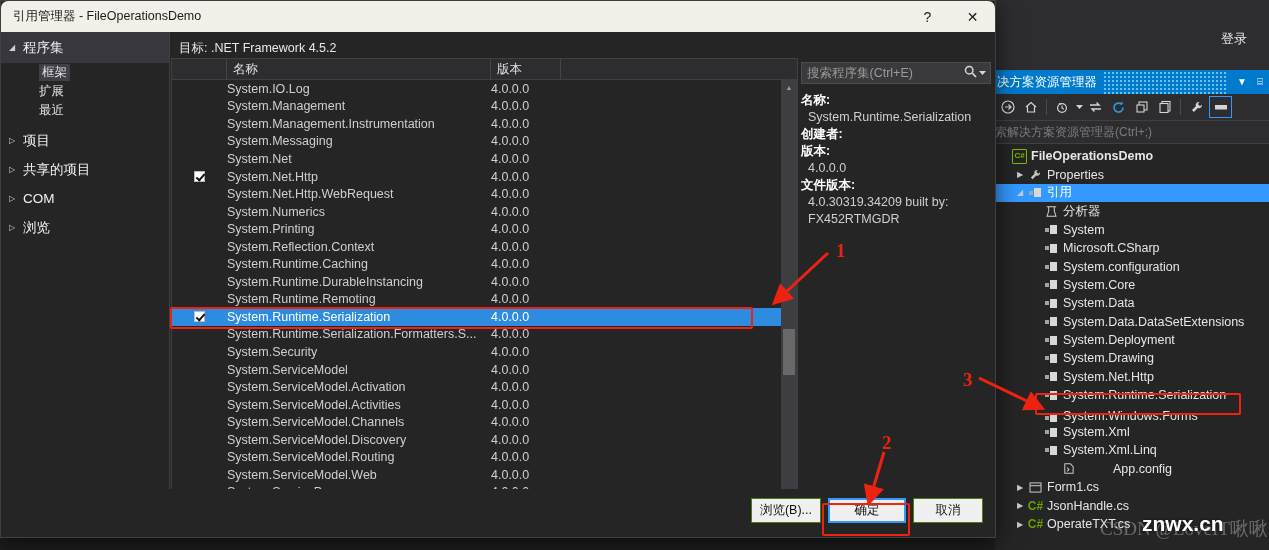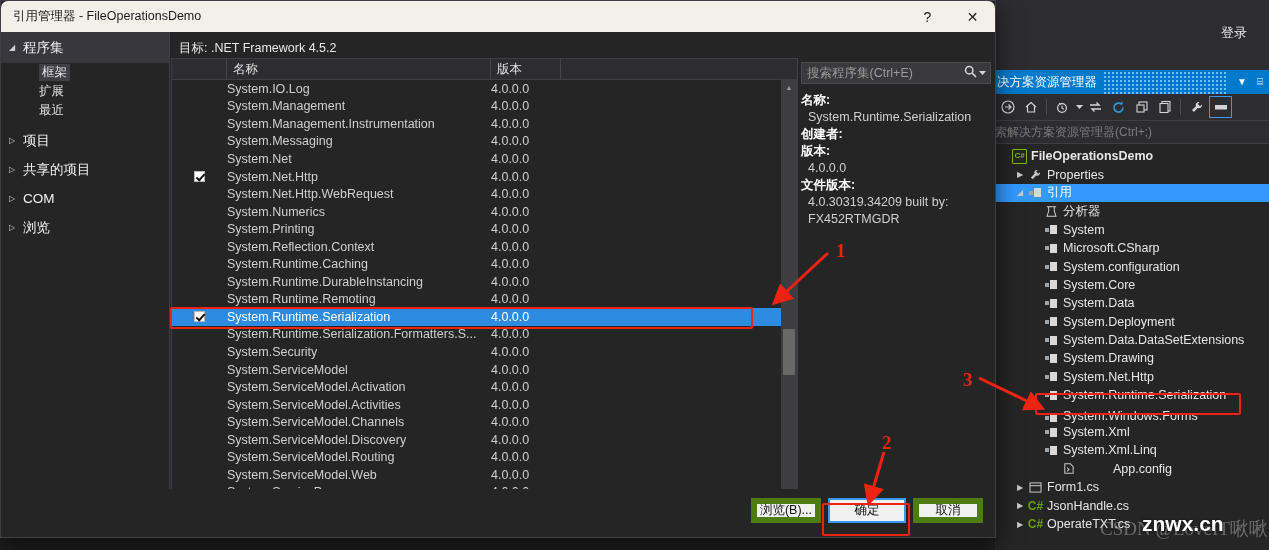--- a/index.html
+++ b/index.html
@@ -25,21 +25,21 @@
     background: #2d2d30;
   }
   #vs-top-strip {
     position: absolute;
     left: 0; top: 0;
     width: 1269px; height: 88px;
     background: #2d2d30;
   }
   #vs-signin {
     position: absolute;
-    right: 22px; top: 24px;
+    right: 22px; top: 30px;
     font-size: 13px;
     color: #e8e8e8;
   }
   #vs-editor-area {
     position: absolute;
     left: 0; top: 88px;
     width: 995px; height: 462px;
     background: #1e1e1e;
   }
 
@@ -370,21 +370,21 @@
   .dlg-btn {
     position: absolute;
     top: 9px;
     height: 25px;
     background: #f0f0f0;
     color: #111;
     font-size: 12.5px;
     display: flex;
     align-items: center;
     justify-content: center;
-    border: 6px solid #4d7c0f;
+    border: 1px solid #4d7c0f;
     box-sizing: border-box;
   }
   #btn-browse { left: 750px; width: 70px; }
   #btn-ok     { left: 827px; width: 78px; border: 2px solid #3399ff; }
   #btn-cancel { left: 912px; width: 70px; }
 
   
   .hl-box {
     position: absolute;
     border: 2px solid #ee2211;
@@ -600,31 +600,31 @@
         <span class="t-label">System.Data</span>
       </div>
       <div class="tree-row" style="padding-left: 34px;">
         <span class="tw">&nbsp;</span>
         <span class="t-ico">
           <span class="ico-ref">
             <i class="b1"></i>
             <i class="b2"></i>
           </span>
         </span>
+        <span class="t-label">System.Data.DataSetExtensions</span>
+      </div>
+      <div class="tree-row" style="padding-left: 34px;">
+        <span class="tw">&nbsp;</span>
+        <span class="t-ico">
+          <span class="ico-ref">
+            <i class="b1"></i>
+            <i class="b2"></i>
+          </span>
+        </span>
         <span class="t-label">System.Deployment</span>
-      </div>
-      <div class="tree-row" style="padding-left: 34px;">
-        <span class="tw">&nbsp;</span>
-        <span class="t-ico">
-          <span class="ico-ref">
-            <i class="b1"></i>
-            <i class="b2"></i>
-          </span>
-        </span>
-        <span class="t-label">System.Data.DataSetExtensions</span>
       </div>
       <div class="tree-row" style="padding-left: 34px;">
         <span class="tw">&nbsp;</span>
         <span class="t-ico">
           <span class="ico-ref">
             <i class="b1"></i>
             <i class="b2"></i>
           </span>
         </span>
         <span class="t-label">System.Drawing</span>

